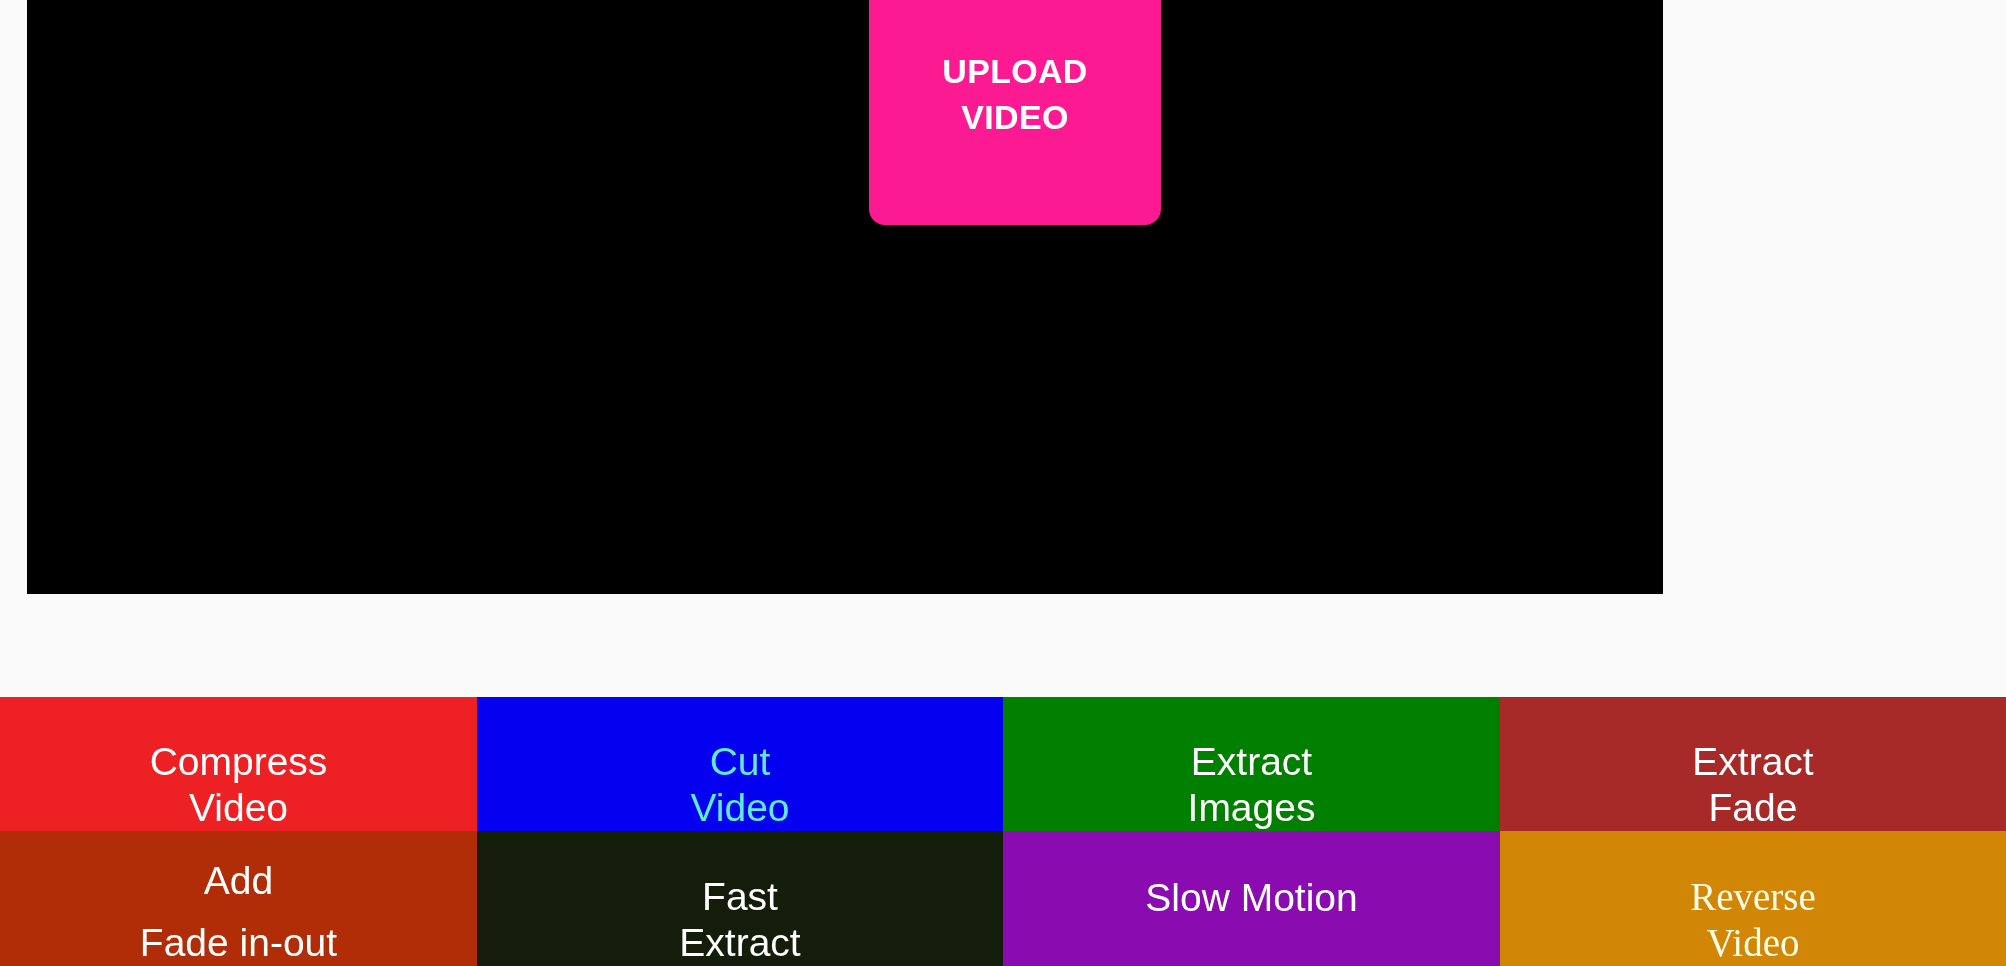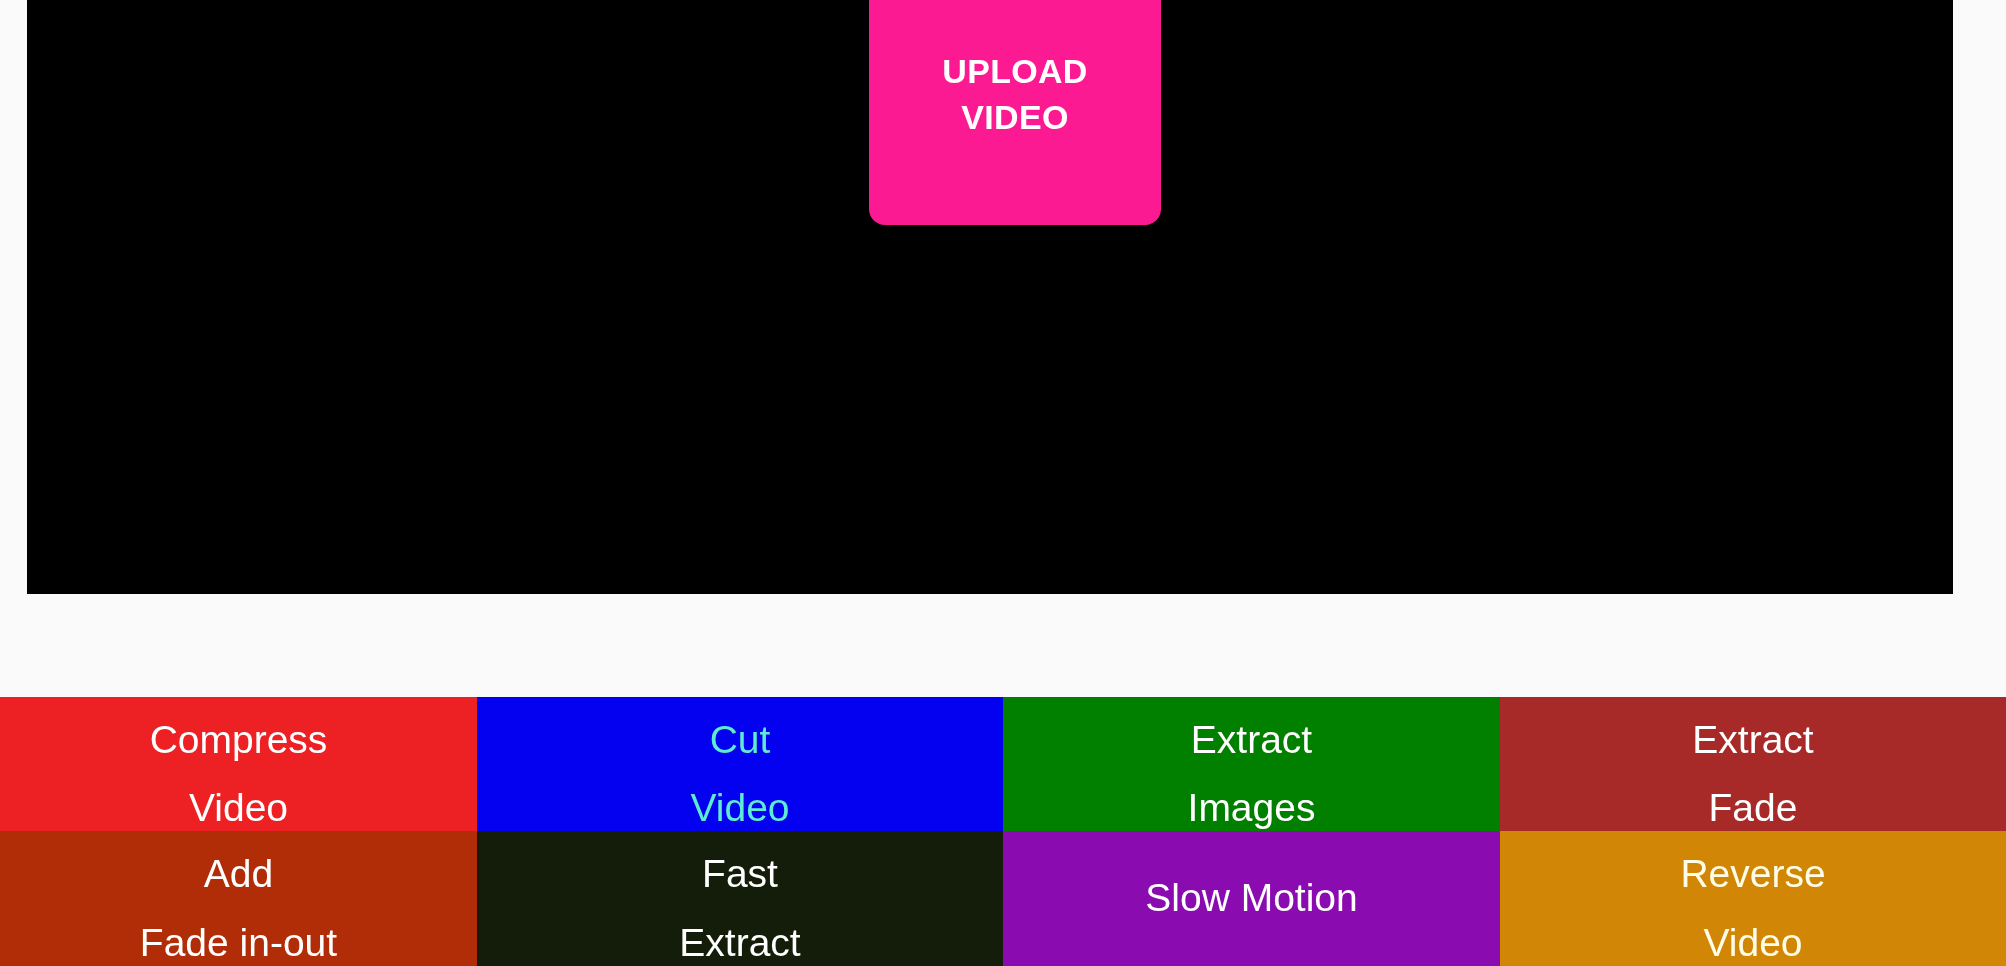--- a/index.html
+++ b/index.html
@@ -14,21 +14,21 @@
     font-family: "Liberation Sans", sans-serif;
     overflow: hidden;
     position: relative;
   }
 
   
   #video-stage {
     position: absolute;
     left: 27px;
     top: 0;
-    width: 1926px;
+    width: 1636px;
     height: 594px;
     background: #000000;
     overflow: hidden;
   }
 
   
   #upload-video-button {
     position: absolute;
     left: 842px;
     top: -18px;
@@ -78,22 +78,22 @@
     height: 269px;
     display: grid;
     grid-template-columns: 477px 526px 497px 506px;
     grid-template-rows: 134px 135px;
   }
   .tool-tile {
     position: relative;
     display: flex;
     flex-direction: column;
     align-items: center;
-    justify-content: space-between;
-    padding-top: 20px;
+    justify-content: flex-end;
+    padding-top: 12px;
     box-sizing: border-box;
     color: #ffffff;
     font-family: "Liberation Sans", sans-serif;
     font-size: 39px;
     line-height: 1.18;
     text-align: center;
     cursor: pointer;
     overflow: hidden;
     user-select: none;
   }
@@ -130,28 +130,28 @@
       <span class="tool-line">Video</span>
     </div>
     <div class="tool-tile" style="background: rgb(1, 128, 0); color: rgb(255, 255, 255);">
       <span class="tool-line">Extract</span>
       <span class="tool-line">Images</span>
     </div>
     <div class="tool-tile" style="background: rgb(167, 42, 40); color: rgb(255, 255, 255);">
       <span class="tool-line">Extract</span>
       <span class="tool-line">Fade</span>
     </div>
-    <div class="tool-tile" style="background: rgb(176, 45, 7); color: rgb(255, 255, 255);">
+    <div class="tool-tile" style="background: rgb(176, 45, 7); color: rgb(255, 255, 255); gap: 16px;">
       <span class="tool-line">Add</span>
       <span class="tool-line">Fade in-out</span>
     </div>
     <div class="tool-tile" style="background: rgb(20, 29, 9); color: rgb(255, 255, 255);">
       <span class="tool-line">Fast</span>
       <span class="tool-line">Extract</span>
     </div>
     <div class="tool-tile single-line" style="background: rgb(138, 11, 176); color: rgb(255, 255, 255);">
       <span class="tool-line">Slow Motion</span>
     </div>
-    <div class="tool-tile" style="background: rgb(209, 135, 5); color: rgb(255, 253, 232);">
+    <div class="tool-tile" style="background: rgb(209, 135, 5); color: rgb(255, 253, 232); font-family: Liberation Serif, serif;">
       <span class="tool-line">Reverse</span>
       <span class="tool-line">Video</span>
     </div>
   </div>
 
 </body></html>

